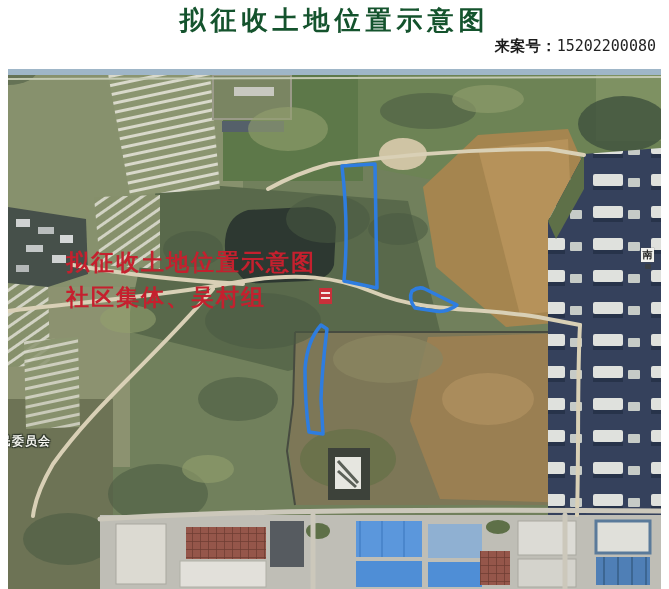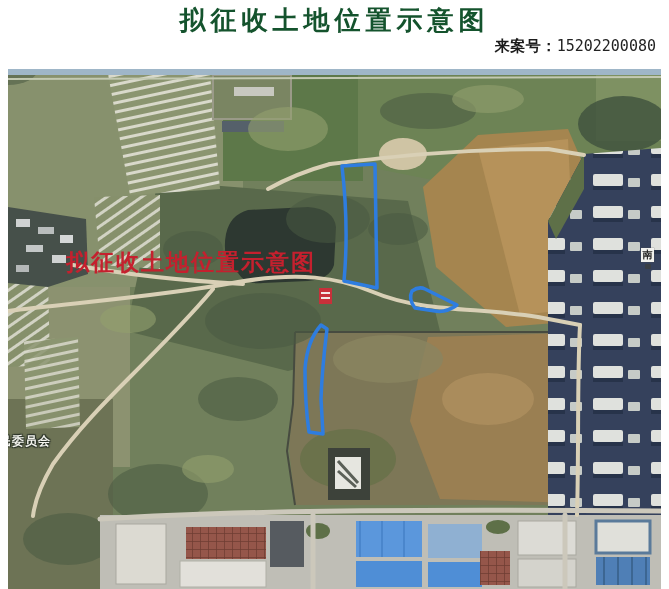--- a/index.html
+++ b/index.html
@@ -169,20 +169,21 @@
         <path d="M313,224H322M313,229H322" stroke="#f4e8e6" stroke-width="2"></path>
       </g>
 
       <path d="M334,97 L367,95 L369,219 L336,212 Q341,158 334,97 Z" fill="none" stroke-width="3.5" stroke-linejoin="round" stroke="#2e7de0"></path>
       <path d="M404,222 Q411,217 417,220 L449,236 Q438,244 427,242 L407,239 Q400,230 404,222 Z" fill="none" stroke-width="3.5" stroke-linejoin="round" stroke="#2e7de0"></path>
       <path d="M313,256 L319,260 Q314,300 313,330 L315,365 L301,363 Q297,335 297,300 Q299,272 313,256 Z" fill="none" stroke-width="3.5" stroke-linejoin="round" stroke="#2e7de0"></path>
     </svg>
 
     <div class="annotation" style="color:#c5202e;">
       <div>拟征收土地位置示意图</div>
+      <div>社区集体、吴村组</div>
     </div>
 
     <div class="map-label committee">民委员会</div>
     <div class="south-marker">南</div>
     <div class="south-dot"></div>
   </div>
 
 </div>
 
 </body></html>

